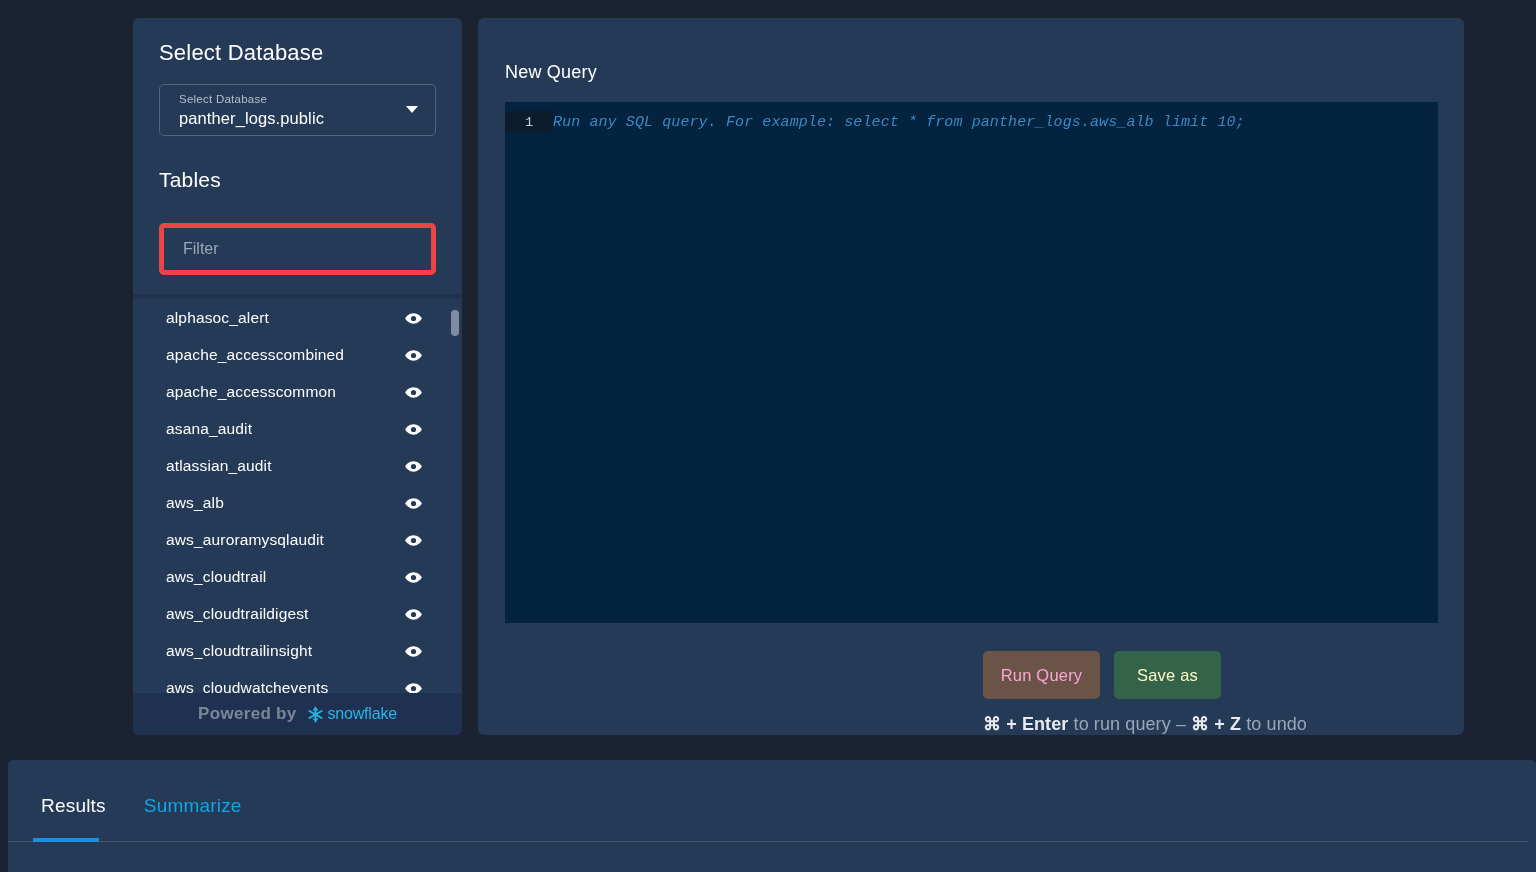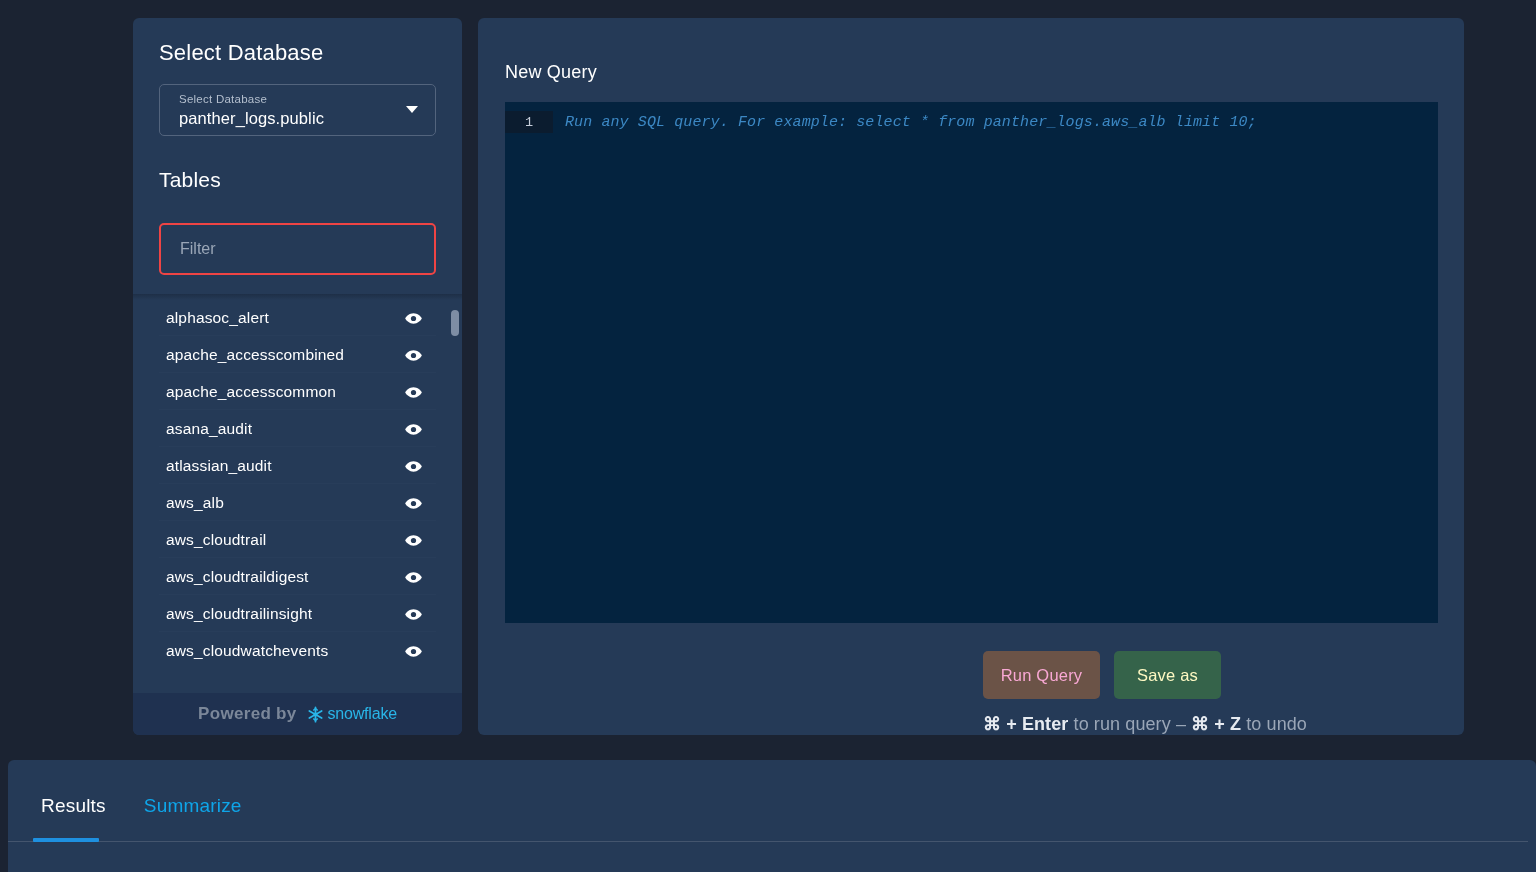--- a/index.html
+++ b/index.html
@@ -80,21 +80,21 @@
     font-weight: 400;
     margin-top: 32px;
     margin-bottom: 31px;
     letter-spacing: .2px;
   }
 
   .filter-input {
     width: 100%;
     height: 52px;
     background: transparent;
-    border: 2px solid #ef4444;
+    border: 5px solid #ef4444;
     border-radius: 5px;
     color: #ffffff;
     font-size: 16px;
     font-family: "Liberation Sans", sans-serif;
     padding: 0 19px;
     outline: none;
   }
   .filter-input::placeholder { color: #9aa6b7; }
 
   .list-sep {
@@ -221,21 +221,20 @@
     color: #c6cedb;
     font-family: "Liberation Mono", monospace;
     font-size: 13.5px;
     display: flex;
     align-items: center;
     justify-content: center;
     flex: 0 0 48px;
     cursor: pointer;
   }
   .code-placeholder {
-    margin-left: 12px;
     font-family: "Liberation Mono", monospace;
     font-size: 15px;
     font-style: italic;
     color: #3c88c4;
     white-space: pre;
     letter-spacing: .1px;
   }
 
   .btn-row {
     position: absolute;
@@ -386,20 +385,29 @@
           <span class="table-name">atlassian_audit</span>
           <span class="eye">
             <svg width="19" height="19" viewBox="0 0 24 24">
               <path d="M12 5.5C6.8 5.5 2.8 9.3 1.5 12c1.3 2.7 5.3 6.5 10.5 6.5S21.2 14.7 22.5 12C21.2 9.3 17.2 5.5 12 5.5z" fill="#ffffff"></path>
               <circle cx="12" cy="12" r="3.3" fill="#253a57"></circle>
             </svg>
           </span>
         </div>
         <div class="table-row">
           <span class="table-name">aws_alb</span>
+          <span class="eye">
+            <svg width="19" height="19" viewBox="0 0 24 24">
+              <path d="M12 5.5C6.8 5.5 2.8 9.3 1.5 12c1.3 2.7 5.3 6.5 10.5 6.5S21.2 14.7 22.5 12C21.2 9.3 17.2 5.5 12 5.5z" fill="#ffffff"></path>
+              <circle cx="12" cy="12" r="3.3" fill="#253a57"></circle>
+            </svg>
+          </span>
+        </div>
+        <div class="table-row">
+          <span class="table-name">aws_auroramysqlaudit</span>
           <span class="eye">
             <svg width="19" height="19" viewBox="0 0 24 24">
               <path d="M12 5.5C6.8 5.5 2.8 9.3 1.5 12c1.3 2.7 5.3 6.5 10.5 6.5S21.2 14.7 22.5 12C21.2 9.3 17.2 5.5 12 5.5z" fill="#ffffff"></path>
               <circle cx="12" cy="12" r="3.3" fill="#253a57"></circle>
             </svg>
           </span>
         </div>
         <div class="table-row">
           <span class="table-name">aws_cloudtrail</span>
           <span class="eye">

